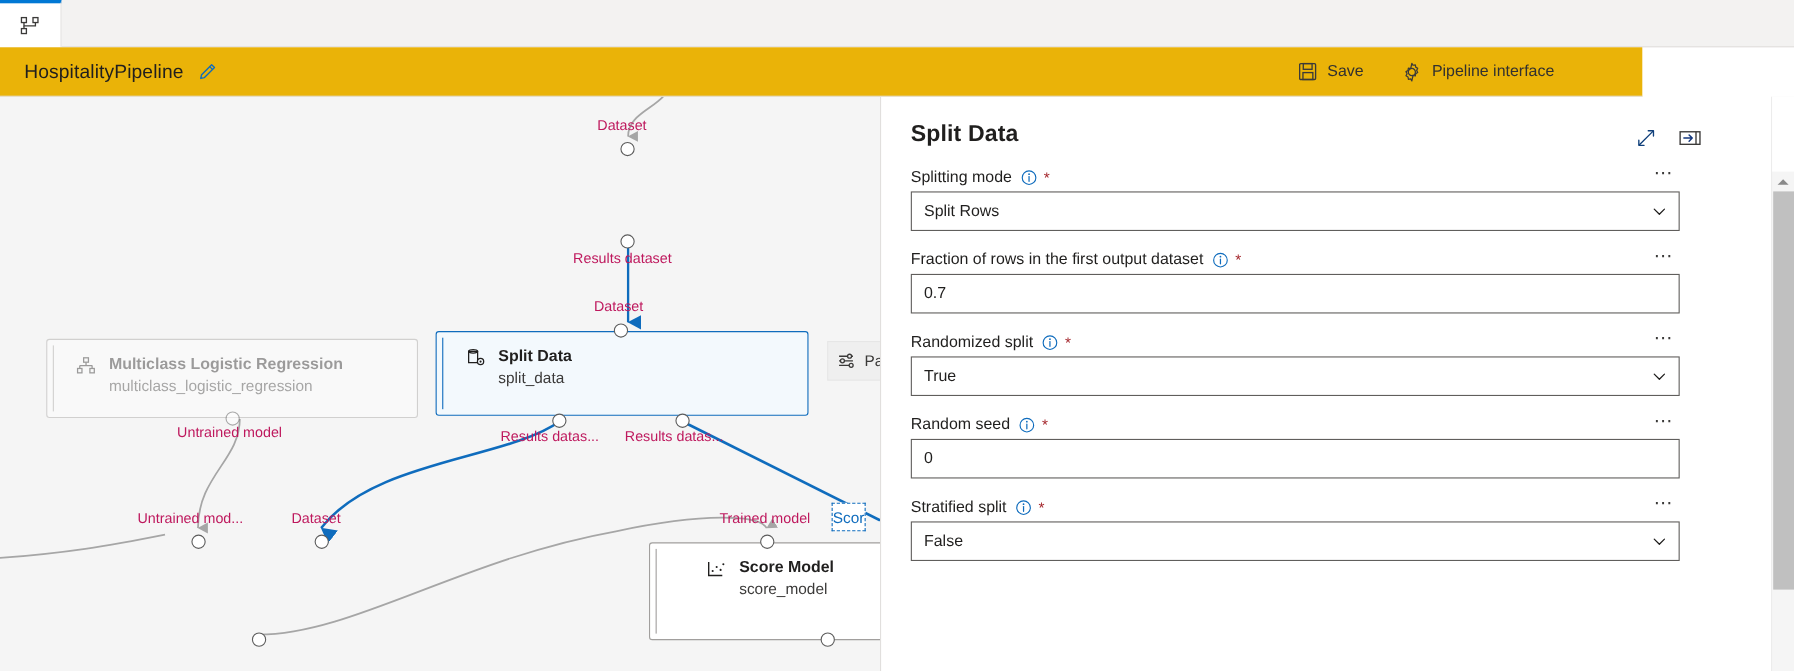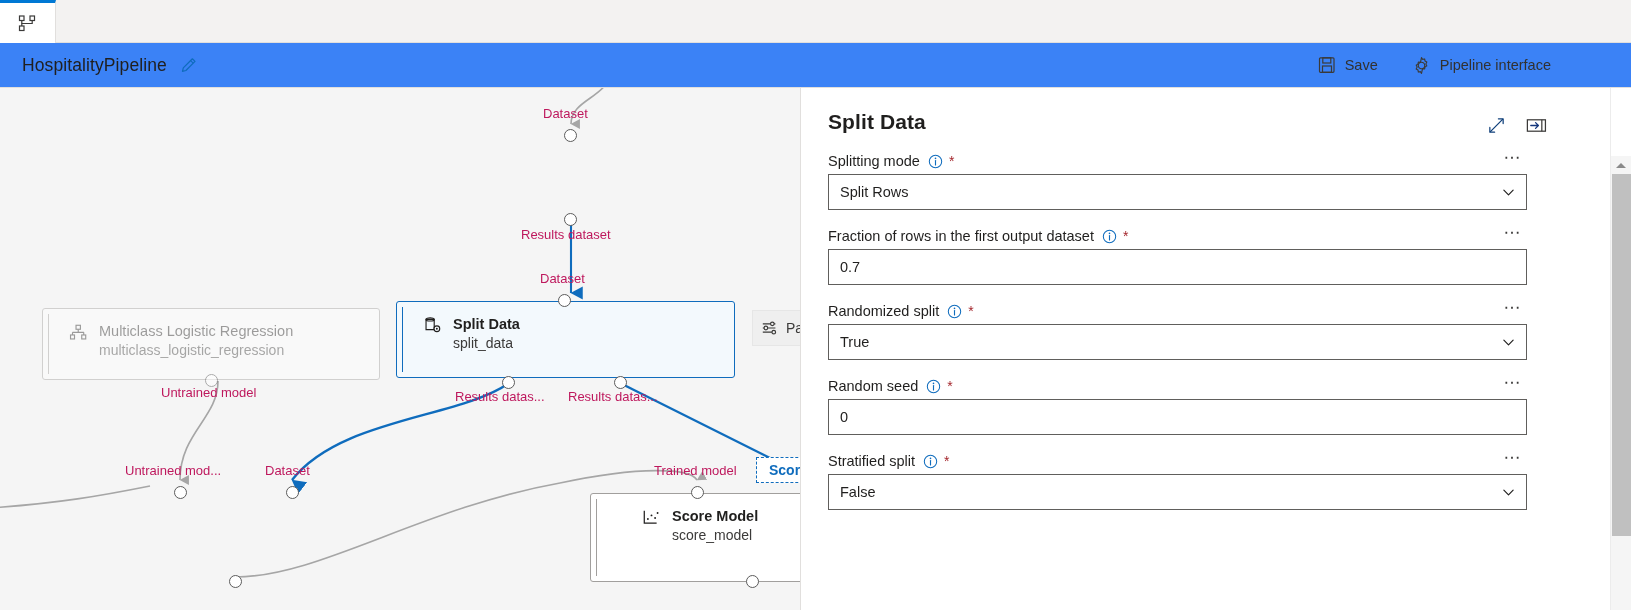--- a/index.html
+++ b/index.html
@@ -35,22 +35,22 @@
     display: flex;
     align-items: center;
     justify-content: center;
   }
   .tab-active svg { display:block; }
 
   
   .titlebar {
     position: absolute;
     top: 43px; left: 0;
-    width: 1631px; height: 45px;
-    background: #3b82f6;
+    width: 1493px; height: 45px;
+    background: #eab308;
     border-bottom: 1px solid #e1dfdd;
     display: flex;
     align-items: center;
   }
   .pipeline-title {
     margin-left: 22px;
     font-size: 17.5px;
     color: #201f1e;
     letter-spacing: 0.1px;
   }
@@ -126,21 +126,21 @@
     color: #3b3a39;
     display: block;
     margin-top: 1px;
   }
   .node.selected {
     background: #f3f9fd;
     border: 1.6px solid #0f6cbd;
   }
   .node.selected .accent { background: #0f6cbd; }
   .node.faded { opacity: 0.42; }
-  .node.faded .node-title { font-weight: 400; }
+  .node.faded .node-title { font-weight: 700; }
 
   
   .port {
     position: absolute;
     width: 13px; height: 13px;
     border-radius: 50%;
     background: #ffffff;
     border: 1.6px solid #5c5c5c;
     z-index: 5;
   }
@@ -171,24 +171,23 @@
   }
   .node-toolchip svg { display:block; flex:none; }
 
   
   .drag-ghost {
     position: absolute;
     border: 1.4px dashed #0f6cbd;
     background: #ffffff;
     color: #0f6cbd;
     font-size: 14px;
-    padding: 4px 12px;
+    padding: 4px 0;
     white-space: nowrap;
     z-index: 7;
-    font-weight: bold;
   }
 
   
   .panel {
     position: absolute;
     top: 88px; left: 800px;
     width: 831px; height: 522px;
     background: #ffffff;
     border-left: 1px solid #e1dfdd;
     overflow: hidden;

